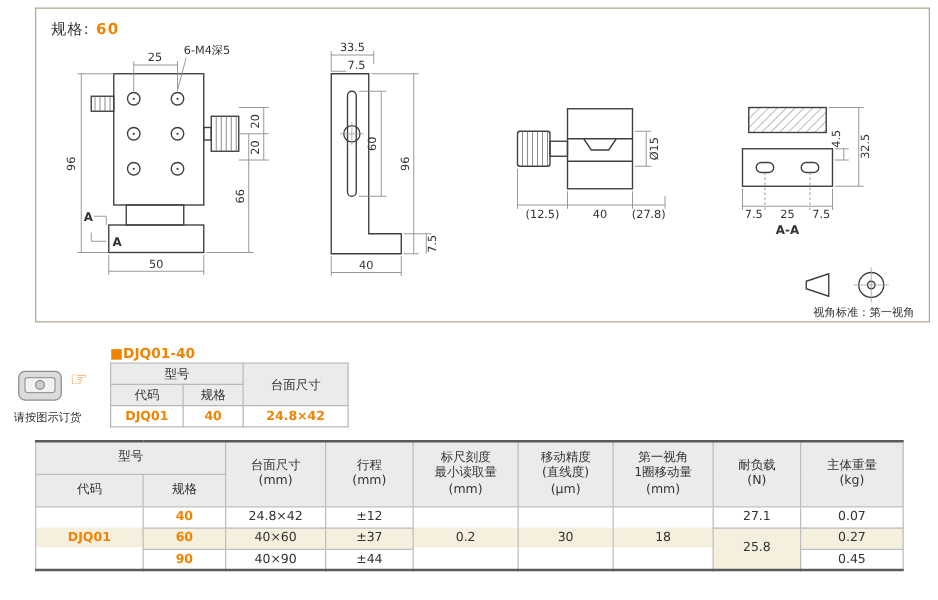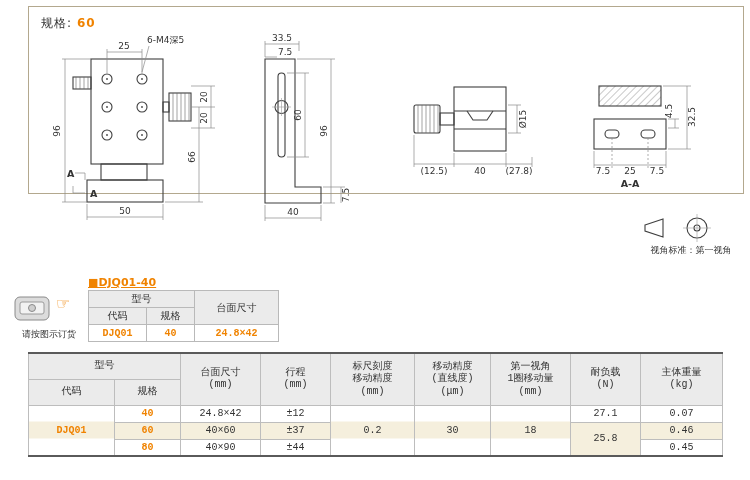--- a/index.html
+++ b/index.html
@@ -9,36 +9,36 @@
     font-family:"DejaVu Sans","Liberation Sans",sans-serif;
     color:#333;
     position:relative;
     overflow:hidden;
     font-size:11px;
   }
   .abs { position:absolute; }
   .orange { color:#f08300; font-weight:bold; }
 
   
-  .drawing-box { left:28px; top:6px; width:716px; height:188px; border:1px solid #b3a88e; background:#fff; }
+  .drawing-box { left:28px; top:6px; width:716px; height:252px; border:1px solid #b3a88e; background:#fff; }
   .spec-line { left:12px; top:8px; font-size:12px; letter-spacing:1px; }
   .drawing-box svg.drawing { position:absolute; left:0; top:0; }
   svg.drawing text { font-family:"DejaVu Sans",sans-serif; font-size:9px; fill:#333; }
   svg.drawing .ol { stroke:#3f3f3f; fill:none; stroke-width:1.1; }
   svg.drawing .kn { stroke:#666; fill:none; stroke-width:0.6; }
   svg.drawing .dl { stroke:#8a8a8a; fill:none; stroke-width:0.7; }
   svg.drawing .cl { stroke:#9a9a9a; fill:none; stroke-width:0.6; }
   svg.drawing .sec-label { font-size:9.5px; font-weight:bold; }
 
   
   .order-icon { left:12px; top:292px; }
   .hand { left:56px; top:294px; font-size:16px; }
-  .order-caption { left:0px; top:328px; width:76px; text-align:right; font-size:9px; color:#333; }
-  .order-title { left:88px; top:276px; font-size:11px;text-decoration:underline; }
-  table { border-collapse:collapse;font-family:Liberation Mono, monospace; }
+  .order-caption { left:0px; top:328px; width:76px; text-align:center; font-size:9px; color:#333; }
+  .order-title { left:88px; top:276px; font-size:11px; }
+  table { border-collapse:collapse; }
   .order-table { left:88px; top:290px; font-size:10px; table-layout:fixed; }
   .order-table th, .order-table td { border:1px solid #b9b9b9; text-align:center; vertical-align:middle; padding:1px 4px; }
   .order-table th { background:#ebebeb; font-weight:normal; height:15px; }
   .order-table td { color:#f08300; font-weight:bold; height:17px; }
 
   
   .spec-table { left:28px; top:352px; width:694px; font-size:10px; table-layout:fixed;
                 border-top:2px solid #5a5a5a; border-bottom:2px solid #5a5a5a; }
   .spec-table th, .spec-table td { border:1px solid #bdbdbd; text-align:center; vertical-align:middle; padding:1px 2px; }
   .spec-table th { background:#ebebeb; font-weight:normal; white-space:pre-line; line-height:1.25; }
@@ -288,21 +288,21 @@
       <col style="width:82px">
   </colgroup>
   <tbody>
     <tr class="hrow">
       <th colspan="2">型号</th>
       <th rowspan="2">台面尺寸
 (mm)</th>
       <th rowspan="2">行程
 (mm)</th>
       <th rowspan="2">标尺刻度
-移动精度
+最小读取量
 (mm)</th>
       <th rowspan="2">移动精度
 (直线度)
 (μm)</th>
       <th rowspan="2">第一视角
 1圈移动量
 (mm)</th>
       <th rowspan="2">耐负载
 (N)</th>
       <th rowspan="2">主体重量
@@ -321,22 +321,22 @@
       <td rowspan="3" class="merge3">30</td>
       <td rowspan="3" class="merge3">18</td>
       <td>27.1</td>
       <td>0.07</td>
     </tr>
     <tr class="drow hl">
       <td class="orange">60</td>
       <td>40×60</td>
       <td>±37</td>
       <td rowspan="2" class="merge2">25.8</td>
-      <td>0.46</td>
+      <td>0.27</td>
     </tr>
     <tr class="drow">
-      <td class="orange">80</td>
+      <td class="orange">90</td>
       <td>40×90</td>
       <td>±44</td>
       <td>0.45</td>
     </tr>
   </tbody>
 </table>
 
 </body></html>

